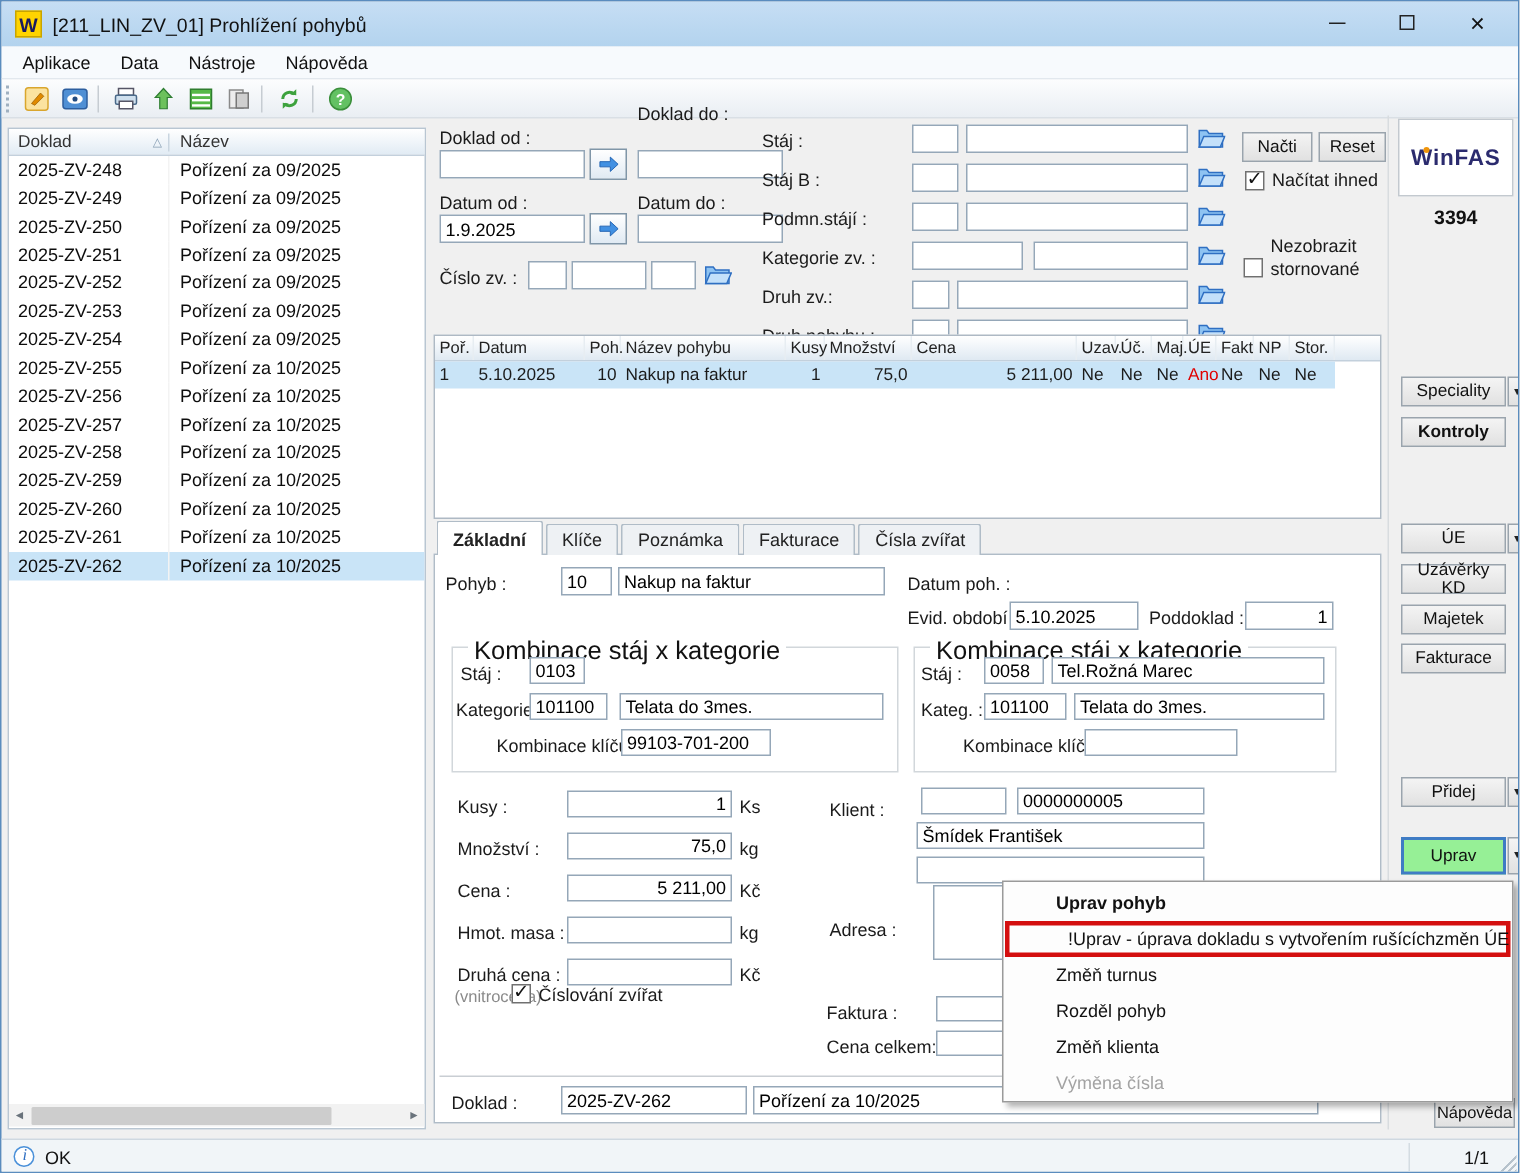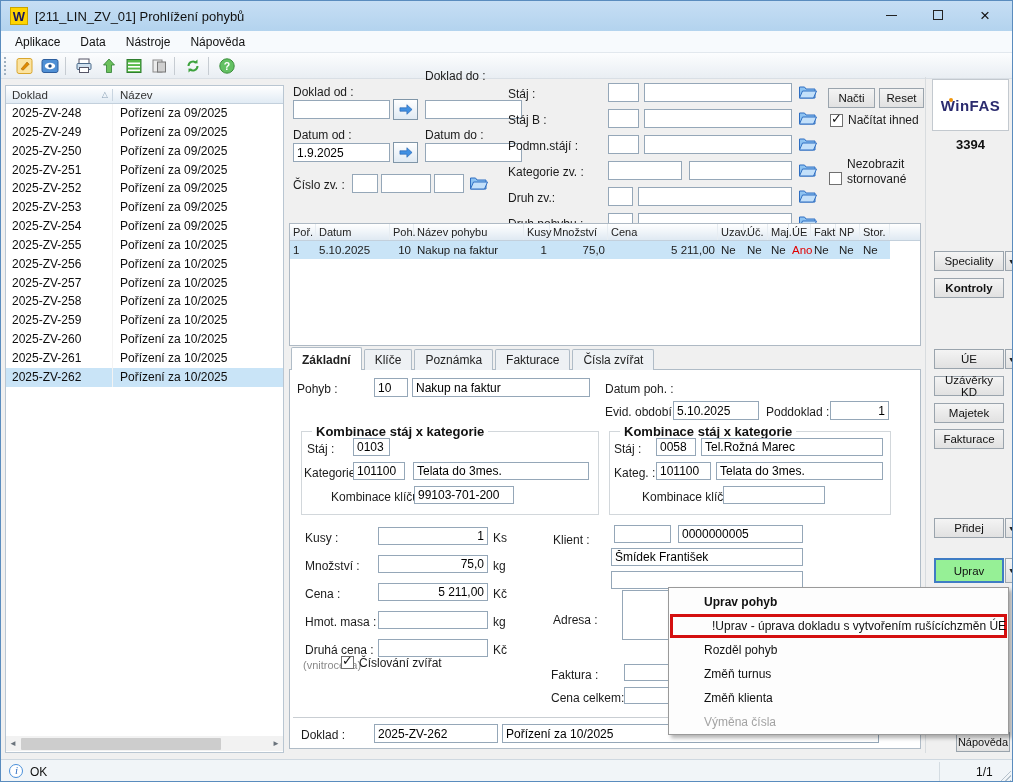--- a/index.html
+++ b/index.html
@@ -65,21 +65,21 @@
   .mc4{width:26px;text-align:right;}.mc5{width:58px;text-align:right;}.mc6{width:110px;text-align:right;}
   .mc7{width:26px;}.mc8{width:24px;}.mc9{width:21px;}.mc10{width:22px;}.mc11{width:25px;}.mc12{width:24px;}.mc13{width:30px;}
   .mov-head .mc13{border-right:1px solid #e7edf2;}
   .red-text{color:#e00000;}
   
   .tabbar{position:absolute;left:290px;top:348px;height:21px;display:flex;z-index:3;}
   .tab{padding:3px 10px 2px 10px;font-size:12px;background:#eef1f4;border:1px solid #b0bcc7;border-bottom:none;margin-right:2px;border-radius:2px 2px 0 0;color:#222;}
   .tab.active{background:#fff;font-weight:bold;margin-top:-2px;padding-top:5px;}
   .tab-panel{position:absolute;left:288px;top:368px;width:632px;height:380px;background:#fff;border:1px solid #b0bcc7;box-sizing:border-box;z-index:2;}
   .grp{position:absolute;border:1px solid #d2d7db;}
-  .grp-title{position:absolute;top:-8px;left:10px;background:#fff;padding:0 4px;font-weight:bold;font-size:13px;color:#111;white-space:nowrap;}
+  .grp-title{position:absolute;top:-8px;left:10px;background:#fff;padding:0 4px;font-weight:normal;font-size:17px;color:#111;white-space:nowrap;}
   .hline{position:absolute;background:#c9ced3;height:1px;}
   
   .ctx{position:absolute;left:667px;top:586px;width:341px;height:148px;background:#fdfdfd;border:1px solid #9a9a9a;box-shadow:3px 3px 4px rgba(0,0,0,0.3);z-index:50;box-sizing:border-box;padding-top:2px;}
   .ctx-item{height:24px;line-height:24px;padding-left:35px;font-size:12px;color:#111;box-sizing:border-box;white-space:nowrap;}
   .ctx-item.bold{font-weight:bold;}
   .ctx-item.boxed{border:3px solid #d40f0f;line-height:18px;margin:0 1px;padding-left:39px;}
   .ctx-item.disabled{color:#a3a3a3;}
   
   .statusbar{position:absolute;left:0;top:758px;width:100%;height:24px;background:#f1f5f8;border-top:1px solid #cfd8e0;box-sizing:border-box;}
   .info-ico{position:absolute;left:8px;top:4px;width:14px;height:14px;border-radius:50%;border:1px solid #4a90d9;background:#fff;box-sizing:border-box;}
@@ -463,22 +463,22 @@
   <button class="btn" style="left:933px;top:428px;width:70px;height:20px;">Fakturace</button>
   <button class="btn" style="left:933px;top:517px;width:70px;height:20px;">Přidej</button>
   <span class="dd-btn" style="left:1004px;top:517px;height:20px;"></span>
   <button class="btn green" style="left:933px;top:557px;width:70px;height:25px;">Uprav</button>
   <span class="dd-btn" style="left:1004px;top:557px;height:25px;"></span>
   <button class="btn" style="left:955px;top:731px;width:54px;height:20px;font-size:11px;">Nápověda</button>
 
   <div class="ctx">
     <div class="ctx-item bold">Uprav pohyb</div>
     <div class="ctx-item boxed">!Uprav - úprava dokladu s vytvořením rušícíchzměn ÚE</div>
+    <div class="ctx-item">Změň turnus</div>
     <div class="ctx-item">Rozděl pohyb</div>
-    <div class="ctx-item">Změň turnus</div>
     <div class="ctx-item">Změň klienta</div>
     <div class="ctx-item disabled">Výměna čísla</div>
   </div>
 
   <div class="statusbar">
     <span class="info-ico"></span>
     <span class="status-text">OK</span>
     <span class="status-sep"></span>
     <span class="status-count">1/1</span>
     <span class="grip2"></span>

